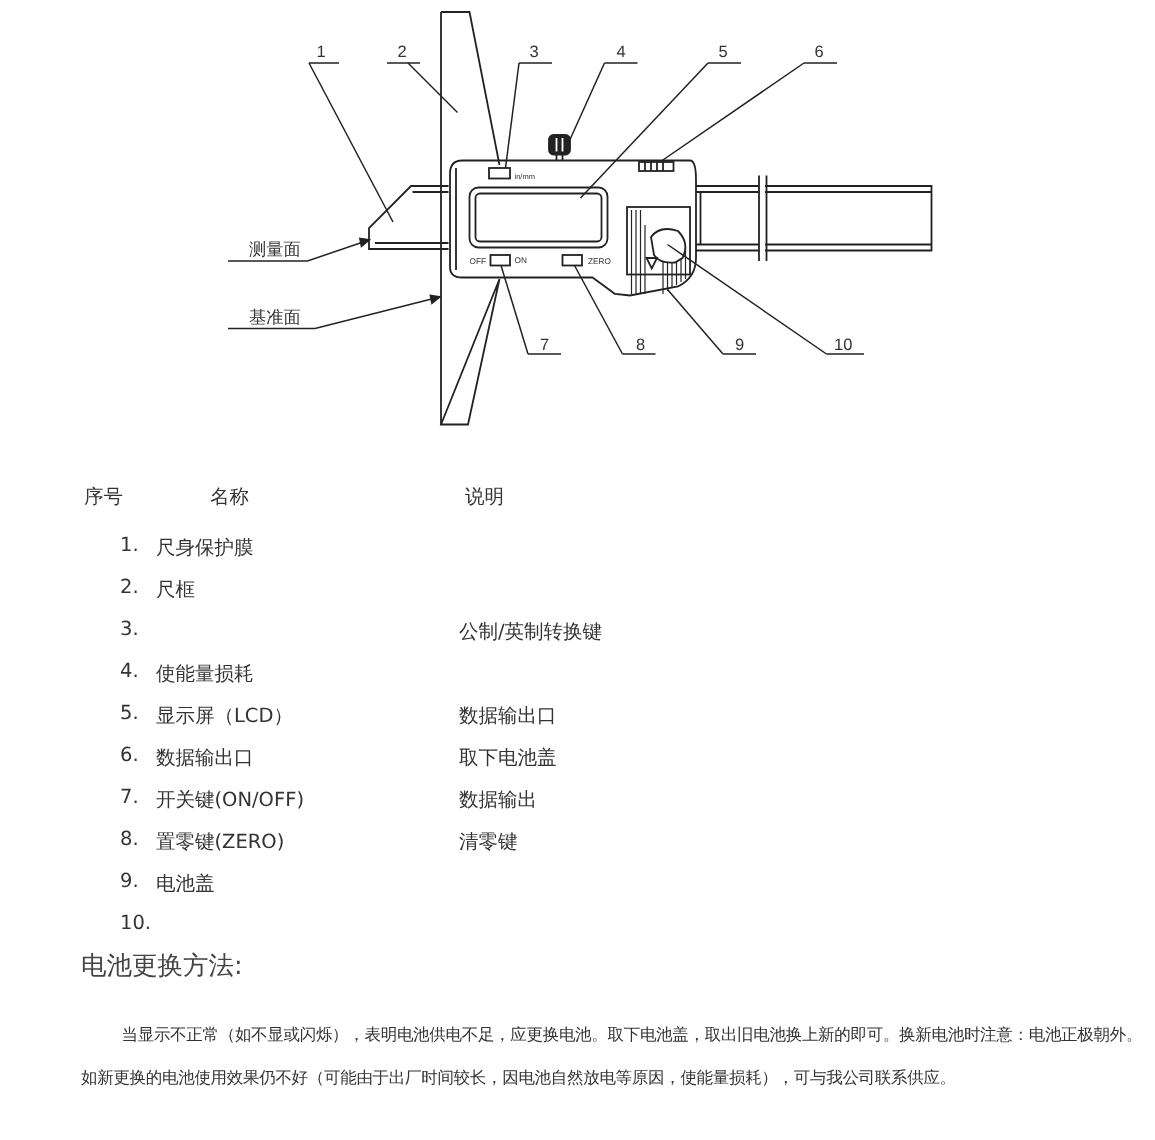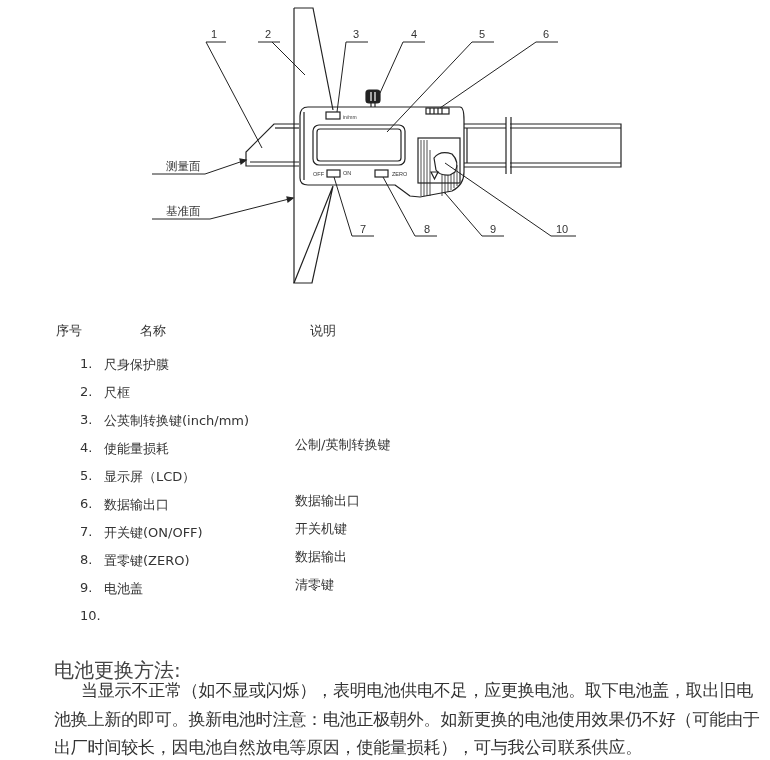--- a/index.html
+++ b/index.html
@@ -7,23 +7,23 @@
          font-family: "DejaVu Sans", "Liberation Sans", sans-serif; color: #333; }
   #diagram { position: absolute; left: 0; top: 0; width: 770px; height: 300px; }
   .svg-text { font-family: "Liberation Sans", "DejaVu Sans", sans-serif; fill: #333; }
   .table-header { position: absolute; top: 322px; left: 0; width: 626px; height: 20px; font-size: 13px; }
   .table-header span { position: absolute; top: 0; }
   .parts-list { position: absolute; left: 0; top: 352px; width: 770px; }
   .part-row { position: relative; height: 28px; font-size: 13px; }
   .part-row span { position: absolute; top: 4px; white-space: nowrap; }
   .part-num { left: 80px; }
   .part-name { left: 104px; }
-  .part-desc { left: 295px; margin-top: 24px; }
-  .section-title { position: absolute; left: 54px; top: 657px; font-size: 20px; color: #444; }
-  .paragraph { position: absolute; left: 54px; top: 676px; width: 712px; font-size: 17px;
+  .part-desc { left: 306px; }
+  .section-title { position: absolute; left: 54px; top: 632px; font-size: 17px; color: #444; }
+  .paragraph { position: absolute; left: 54px; top: 676px; width: 712px; font-size: 11px;
                line-height: 28.5px; color: #333; text-indent: 27px; letter-spacing: -0.2px; }
 </style>
 </head>
 <body>
 
 <svg id="diagram" viewBox="0 0 770 300" xmlns="http://www.w3.org/2000/svg">
   <g stroke="#222" fill="none" stroke-width="1.2">
 
     <path d="M294,8 L313,8 L333,110 M333,186 L312,283 L294,283 Z"></path>
     <line x1="294" y1="8" x2="294" y2="283"></line>
@@ -143,37 +143,36 @@
     <span class="part-name">尺身保护膜</span>
     <span class="part-desc"></span>
   </div>
   <div class="part-row">
     <span class="part-num">2.</span>
     <span class="part-name">尺框</span>
     <span class="part-desc"></span>
   </div>
   <div class="part-row">
     <span class="part-num">3.</span>
-    <span class="part-name">公英制转换键(inch/mm)</span>
     <span class="part-desc">公制/英制转换键</span>
   </div>
   <div class="part-row">
     <span class="part-num">4.</span>
     <span class="part-name">使能量损耗</span>
     <span class="part-desc"></span>
   </div>
   <div class="part-row">
     <span class="part-num">5.</span>
     <span class="part-name">显示屏（LCD）</span>
     <span class="part-desc">数据输出口</span>
   </div>
   <div class="part-row">
     <span class="part-num">6.</span>
     <span class="part-name">数据输出口</span>
-    <span class="part-desc">开关机键</span>
+    <span class="part-desc">取下电池盖</span>
   </div>
   <div class="part-row">
     <span class="part-num">7.</span>
     <span class="part-name">开关键(ON/OFF)</span>
     <span class="part-desc">数据输出</span>
   </div>
   <div class="part-row">
     <span class="part-num">8.</span>
     <span class="part-name">置零键(ZERO)</span>
     <span class="part-desc">清零键</span>

